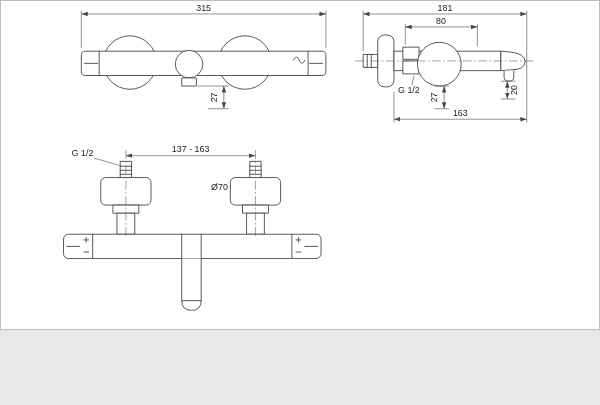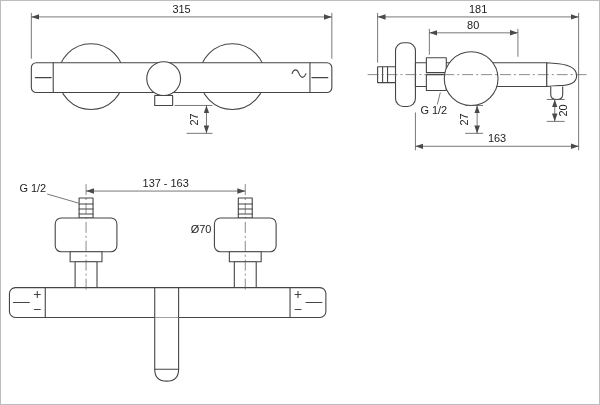--- a/index.html
+++ b/index.html
@@ -1,18 +1,18 @@
 <!DOCTYPE html>
 <html><head>
 <meta charset="utf-8">
 <style>
   html,body { margin:0; padding:0; background:#e8e8e8; }
   .canvas {
     position:relative;
-    width:600px; height:405px;
+    width:600px; height:330px;
     background:#ffffff;
     border:1px solid #bdbdbd;
     box-sizing:border-box;
     font-family:"Liberation Sans", sans-serif;
     overflow:hidden;
   }
   svg { display:block; width:100%; height:100%; }
   .obj   { stroke:#454545; stroke-width:1.1; fill:none; stroke-linejoin:round; stroke-linecap:round; }
   .objf  { stroke:#454545; stroke-width:1.1; fill:#ffffff; stroke-linejoin:round; }
   .dim   { stroke:#555555; stroke-width:0.8; fill:none; }

